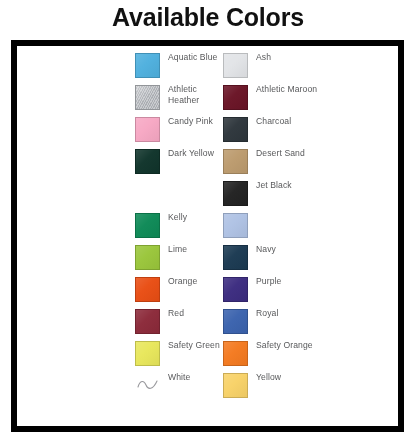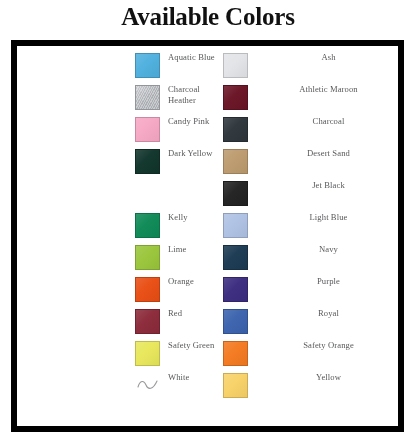--- a/index.html
+++ b/index.html
@@ -12,21 +12,20 @@
     height: 437px;
     overflow: hidden;
     font-family: "Liberation Sans", sans-serif;
     -webkit-font-smoothing: antialiased;
   }
   #page {
     position: relative;
     width: 416px;
     height: 437px;
     background: #ffffff;
-    font-family: Liberation Serif, serif;
   }
   
   #title {
     position: absolute;
     left: 0;
     top: 1px;
     width: 416px;
     text-align: center;
     font-size: 25px;
     font-weight: bold;
@@ -64,21 +63,21 @@
   .color-row {
     position: relative;
     height: 32px;
   }
   .color-cell {
     position: absolute;
     top: 0;
     height: 32px;
   }
   .color-cell.col-left  { left: 0px;  width: 88px; }
-  .color-cell.col-right { left: 88px; width: 180px; text-align: center; }
+  .color-cell.col-right { left: 88px; width: 180px; }
 
   .swatch {
     position: absolute;
     left: 0;
     top: 3px;
     width: 25px;
     height: 25px;
     border: 1px solid rgba(0,0,0,0.18);
     box-sizing: border-box;
     background-repeat: no-repeat;
@@ -139,21 +138,21 @@
               <div class="color-label">Aquatic Blue</div>
             </div>
             <div class="color-cell col-right">
               <div class="swatch" style="background: rgb(226, 228, 231);"></div>
               <div class="color-label">Ash</div>
             </div>
           </div>
           <div class="color-row">
             <div class="color-cell col-left">
               <div class="swatch heather" style="background: rgb(179, 182, 187);"></div>
-              <div class="color-label">Charcoal Heather</div>
+              <div class="color-label">Athletic Heather</div>
             </div>
             <div class="color-cell col-right">
               <div class="swatch" style="background: rgb(106, 20, 38);"></div>
               <div class="color-label">Athletic Maroon</div>
             </div>
           </div>
           <div class="color-row">
             <div class="color-cell col-left">
               <div class="swatch" style="background: rgb(247, 168, 196);"></div>
               <div class="color-label">Candy Pink</div>
@@ -179,21 +178,20 @@
               <div class="color-label">Jet Black</div>
             </div>
           </div>
           <div class="color-row">
             <div class="color-cell col-left">
               <div class="swatch" style="background: rgb(14, 138, 87);"></div>
               <div class="color-label">Kelly</div>
             </div>
             <div class="color-cell col-right">
               <div class="swatch" style="background: rgb(175, 194, 228);"></div>
-              <div class="color-label">Light Blue</div>
             </div>
           </div>
           <div class="color-row">
             <div class="color-cell col-left">
               <div class="swatch" style="background: rgb(154, 198, 59);"></div>
               <div class="color-label">Lime</div>
             </div>
             <div class="color-cell col-right">
               <div class="swatch" style="background: rgb(27, 58, 82);"></div>
               <div class="color-label">Navy</div>

